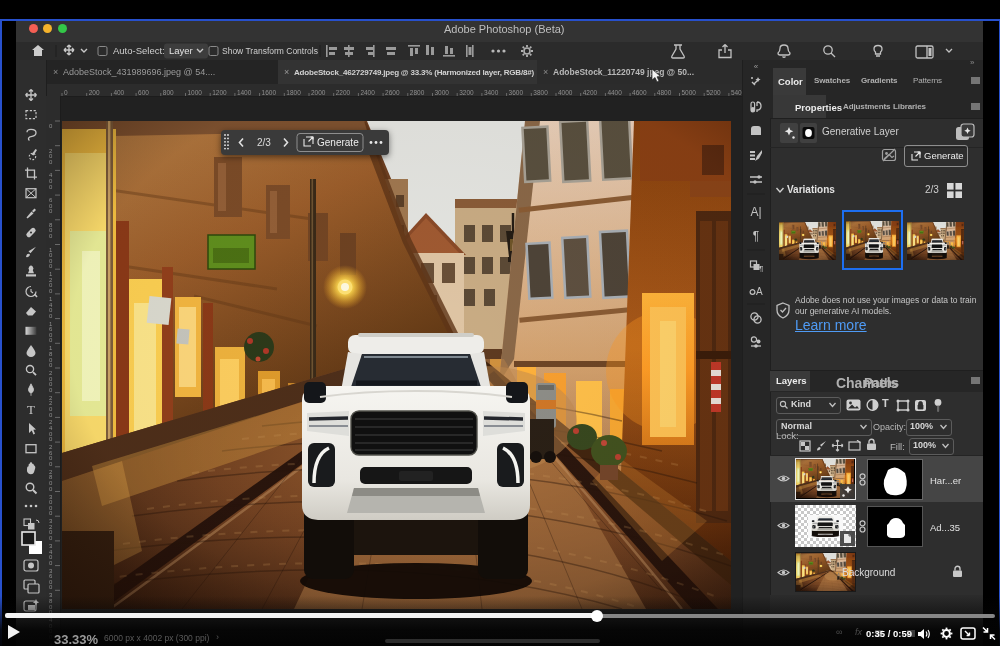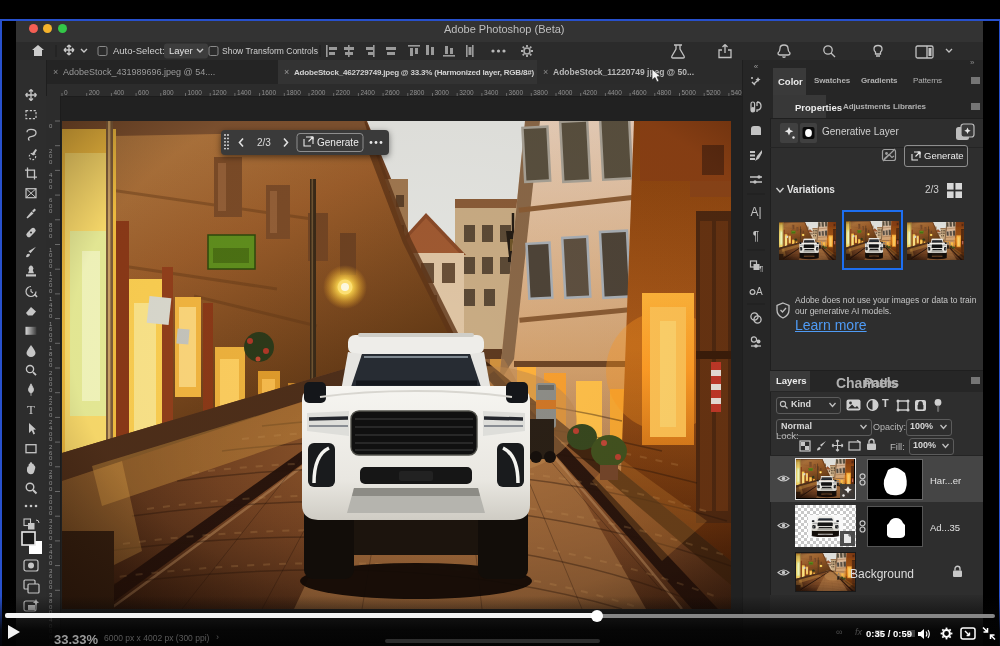--- a/index.html
+++ b/index.html
@@ -937,21 +937,21 @@
 
     <svg class="abs" style="left:7px;top:508px;" width="13" height="9">
         <path d="M1,4.5 Q6.5,-0.5 12,4.5 Q6.5,9.5 1,4.5 Z" fill="none" stroke="#c8c8c8" stroke-width="1.1"></path>
         <circle cx="6.5" cy="4.5" r="1.8" fill="#c8c8c8"></circle>
       </svg>
     <div class="abs" style="left:25px;top:492px;width:61px;height:40px;overflow:hidden;border:1px solid #1a1a1a;box-sizing:border-box;">
       <svg width="59" height="38" viewBox="0 0 669 488" preserveAspectRatio="none">
           <use href="#street"></use>
         </svg>
     </div>
-    <div class="txt" style="left:80px;top:507px;font-size:12px;color:#dcdcdc;">Background</div>
+    <div class="txt" style="left:72px;top:507px;font-size:10px;color:#dcdcdc;">Background</div>
     <svg class="abs" style="left:182px;top:505px;" width="11" height="13">
         <rect x="1" y="5.5" width="9" height="6.5" rx="1" fill="#c8c8c8"></rect>
         <path d="M3,5.5 L3,3.8 a2.5,2.5 0 0 1 5,0 L8,5.5" fill="none" stroke="#c8c8c8" stroke-width="1.4"></path>
       </svg>
     <div class="abs" style="left:0;top:535px;width:213px;height:51px;background:#2b2b2b;"></div>
 
   </div>
 </div>
 
 <div id="voverlay" class="abs" style="left:0;top:0;width:1000px;height:646px;pointer-events:none;">

